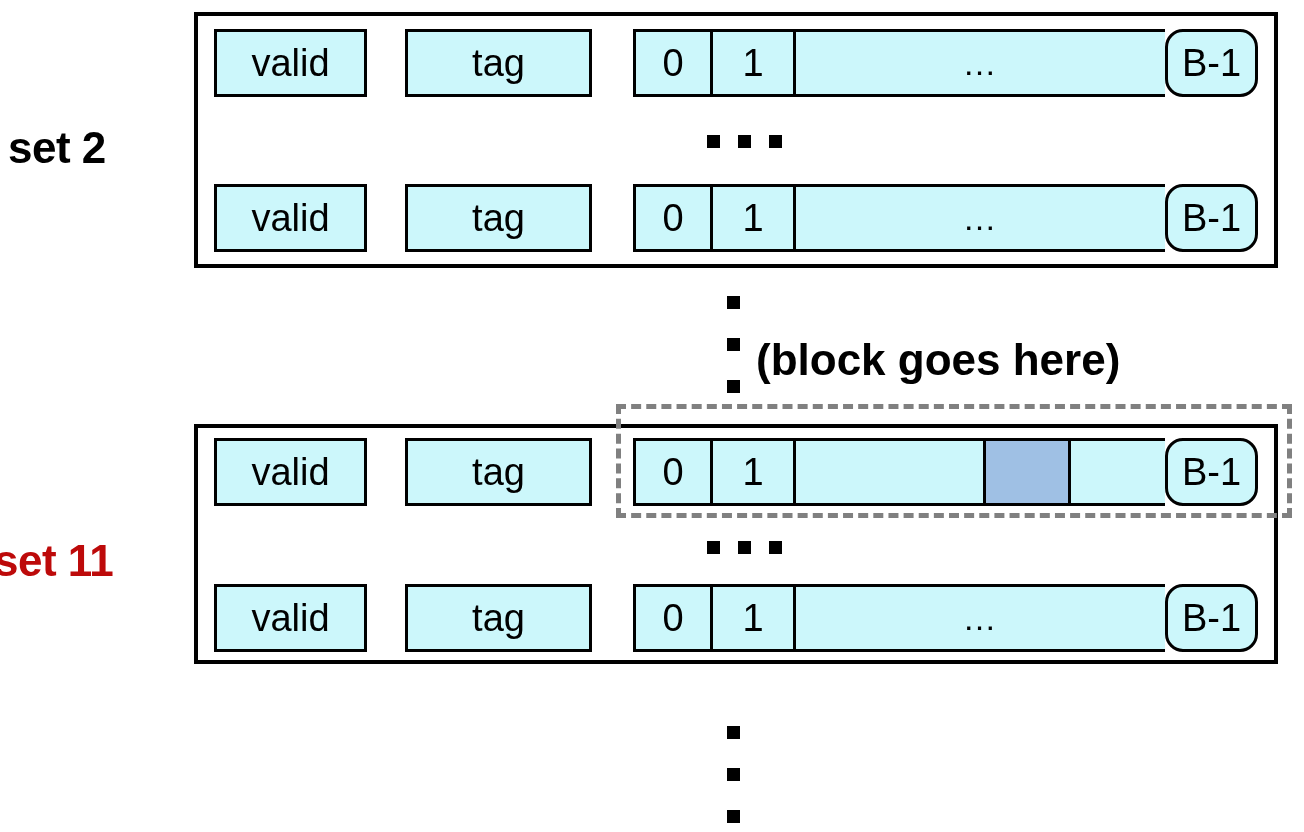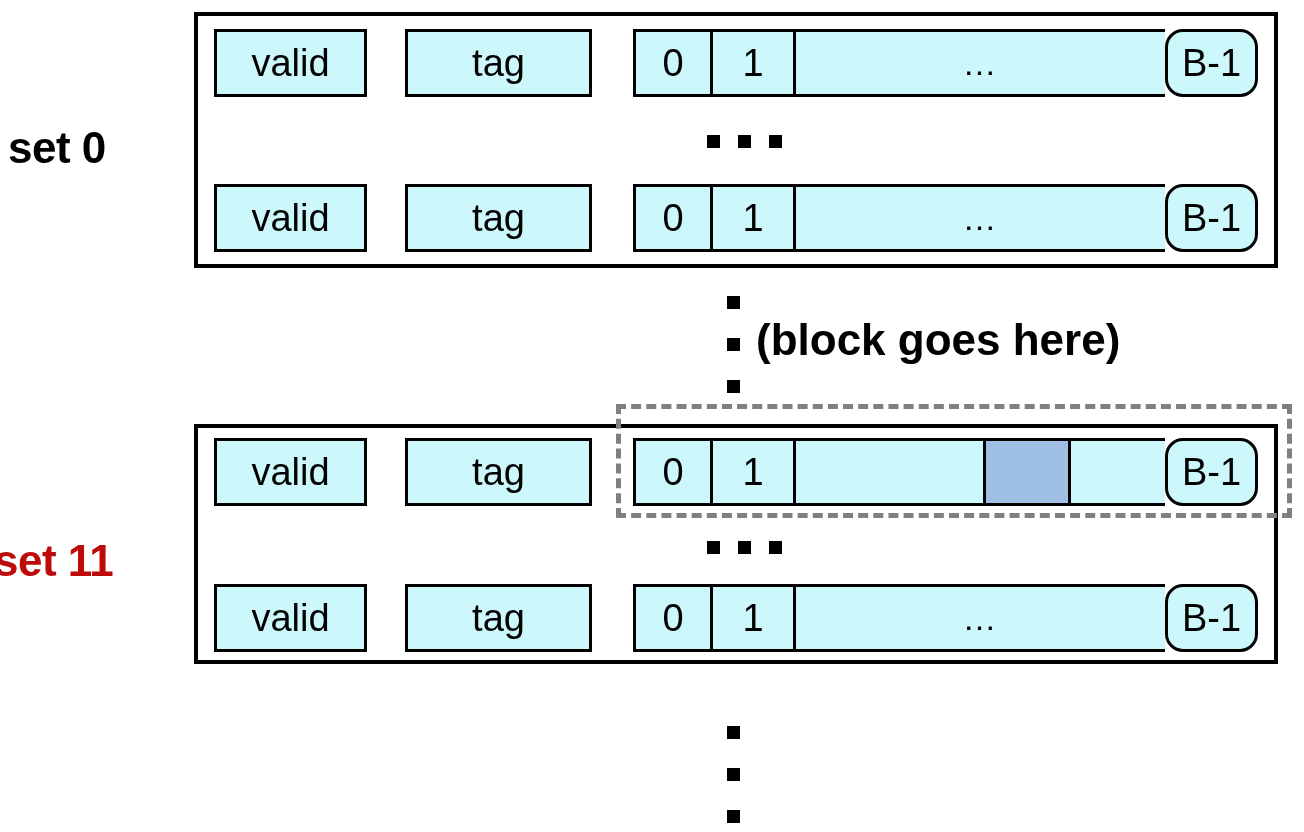--- a/index.html
+++ b/index.html
@@ -111,28 +111,29 @@
 
   
   .annotation {
     position: absolute;
     font-family: "Liberation Sans", sans-serif;
     font-weight: bold;
     font-size: 44px;
     color: #000000;
     line-height: 1;
     white-space: nowrap;
+    margin-top: 20px;
   }
 </style>
 </head>
 <body>
 
 <div id="canvas">
 
-  <div class="set-label black" style="left:8px; top:126px;">set 0</div>
+  <div class="set-label black" style="left:8px; top:126px;">set 2</div>
 
   <div class="set-box" style="left:194px; top:12px; width:1084px; height:256px;">
 
     <div class="line-row" style="left:16px; top:13px; width:1044px;">
       <div class="cell" style="left:0px; width:153px;">valid</div>
       <div class="cell" style="left:191px; width:187px;">tag</div>
       <div class="block-group" style="left:419px; width:625px;">
         <div class="cell" style="left:0px; width:77px;">0</div>
         <div class="cell" style="left:77px; width:83px;">1</div>
         <div class="cell ellipsis-cell" style="left:160px; width:372px;">…</div>

